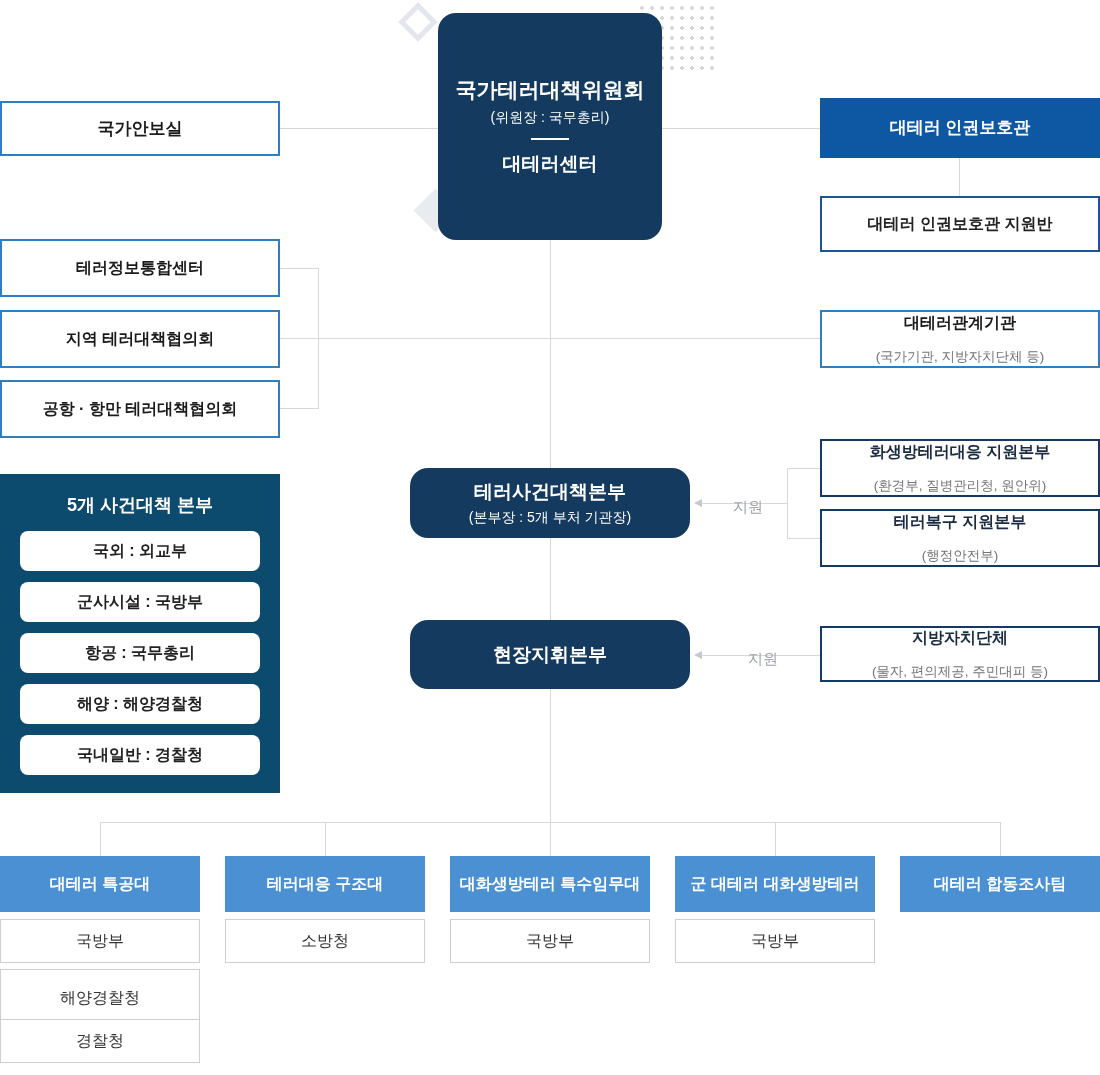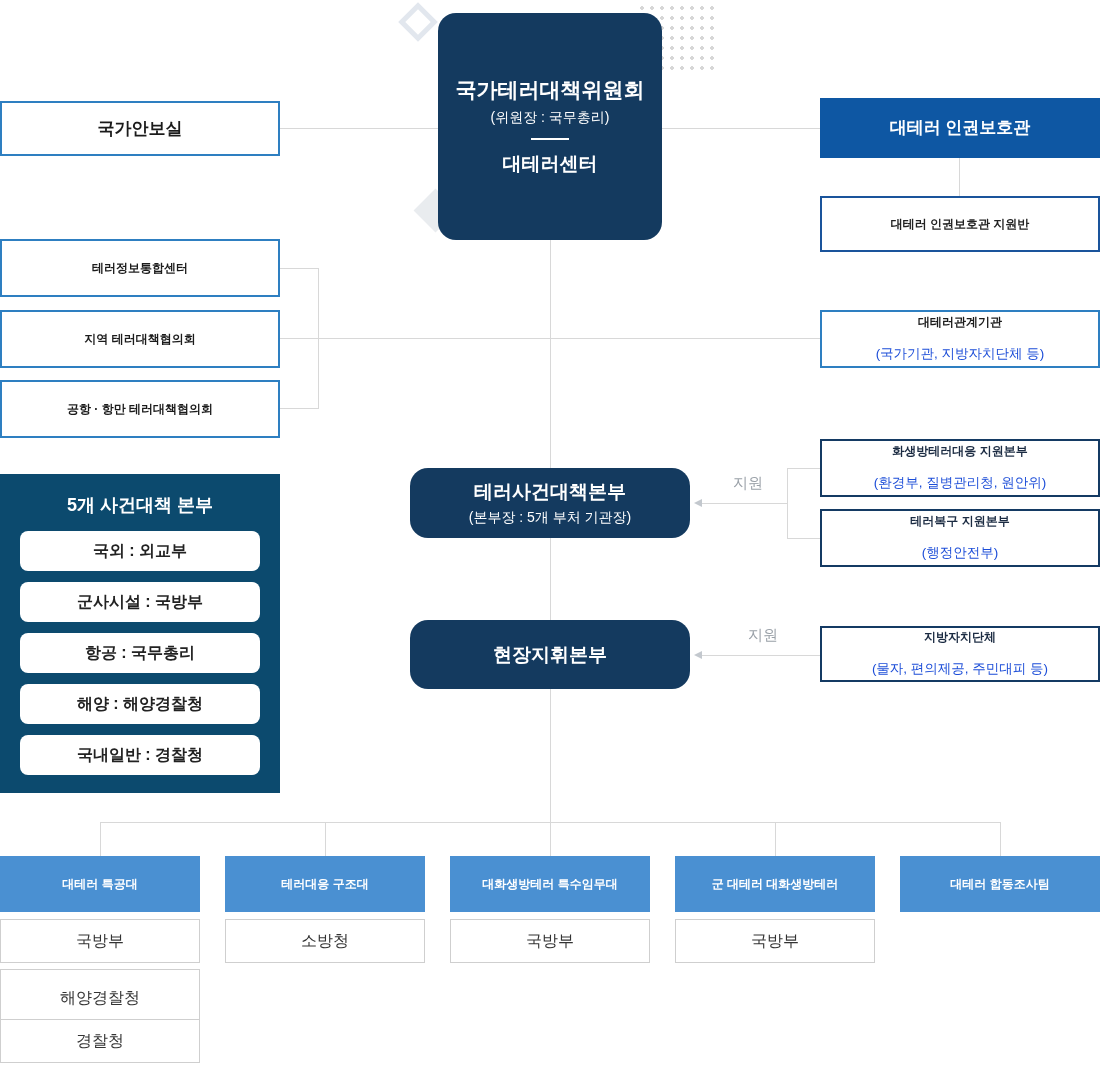--- a/index.html
+++ b/index.html
@@ -15,31 +15,31 @@
   .lightblue-fill{background:#4a90d2;color:#ffffff;}
   .blue-border{background:#ffffff;border:2px solid #2e7fc1;color:#1b1b1b;}
   .navy-border{background:#ffffff;border:2px solid #143a63;color:#1b2b42;}
   .royal-border{background:#ffffff;border:2px solid #1a549b;color:#222;}
   .slate-fill{background:#0c4a6e;color:#ffffff;}
   .gray-border{background:#ffffff;border:1px solid #cfcfcf;color:#333;}
   
   .t-xl{font-size:21px;font-weight:700;}
   .t-lg{font-size:19px;font-weight:700;}
   .t-md{font-size:17px;font-weight:700;}
-  .t-box{font-size:12px;font-weight:700;}
+  .t-box{font-size:16px;font-weight:700;}
   .t-sub{font-size:14px;font-weight:400;margin-top:5px;}
-  .t-sub-dark{font-size:13.5px;font-weight:400;color:#1d4ed8;margin-top:16px;}
+  .t-sub-dark{font-size:13.5px;font-weight:400;color:#737373;margin-top:16px;}
   .t-plain{font-size:16px;font-weight:400;color:#333;}
   .divider{width:38px;height:2px;background:#ffffff;margin:12px auto;}
   
   .hline{position:absolute;height:1px;background:#d8d8d8;}
   .vline{position:absolute;width:1px;background:#d8d8d8;}
   .arrowhead{position:absolute;width:0;height:0;border-top:4px solid transparent;
              border-bottom:4px solid transparent;border-right:8px solid #c3c8ce;}
-  .support-label{position:absolute;width:50px;text-align:center;font-size:15px;color:#9aa1a8;}
+  .support-label{position:absolute;width:50px;text-align:center;font-size:15px;color:#9aa1a8;margin-top:24px;}
   
   .dot-grid{position:absolute;left:636px;top:0;width:78px;height:74px;
     background-image:radial-gradient(circle,#d7d7d7 1.6px,transparent 1.8px);
     background-size:10px 10px;background-position:1px 3px;}
   .diamond-outline{position:absolute;left:404px;top:8px;width:18px;height:18px;
     border:5px solid #e2e7ee;transform:rotate(45deg);}
   .diamond-fill{position:absolute;left:420px;top:195px;width:31px;height:31px;
     background:#e9ecef;transform:rotate(45deg);}
   
   .panel-title{font-size:18px;font-weight:700;margin:20px 0 0 0;}

